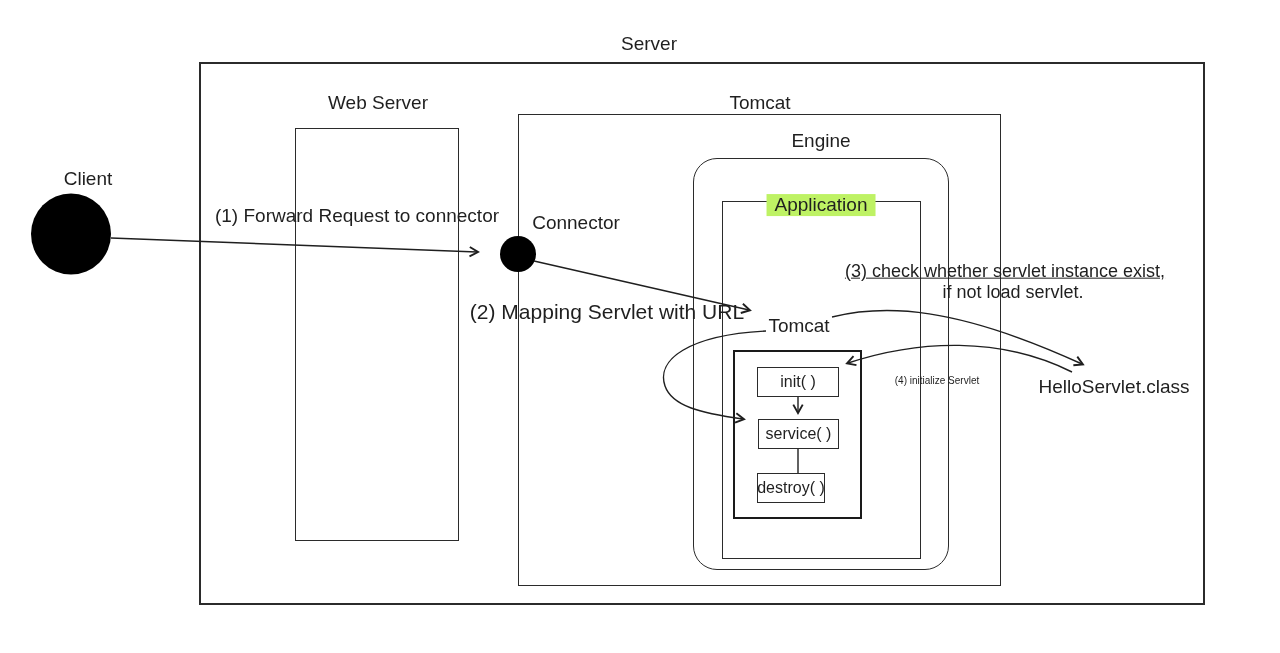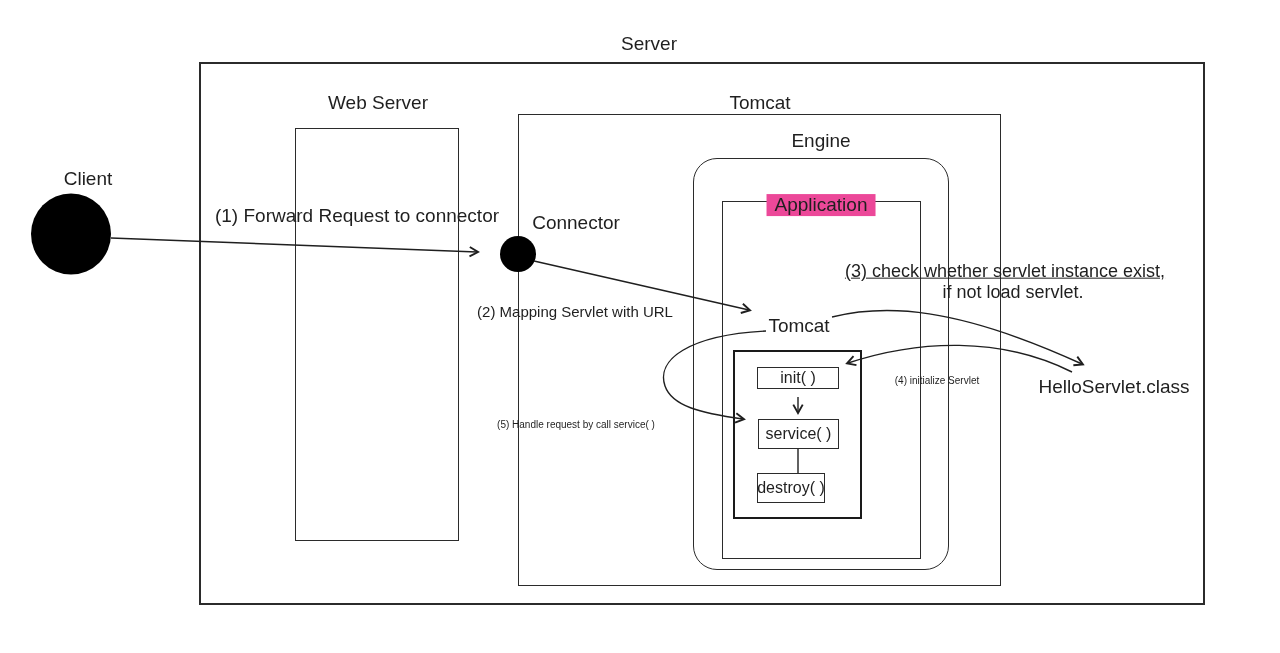--- a/index.html
+++ b/index.html
@@ -22,39 +22,39 @@
   .tomcat-box      { left: 518px; top: 114px; width: 483px;  height: 472px; border: 1.5px solid #2b2b2b; }
   .engine-box      { left: 693px; top: 158px; width: 256px;  height: 412px; border: 1.5px solid #2b2b2b; border-radius: 24px; }
   .application-box { left: 722px; top: 201px; width: 199px;  height: 358px; border: 1.5px solid #2b2b2b; }
   .servlet-box     { left: 733px; top: 350px; width: 129px;  height: 169px; border: 2.5px solid #1a1a1a; }
   .method-box {
     position: absolute; box-sizing: border-box;
     border: 1.5px solid #2b2b2b; background: #ffffff;
     display: flex; align-items: center; justify-content: center;
     font-size: 16px; white-space: nowrap;
   }
-  .init-box    { left: 757px; top: 367px; width: 82px; height: 22px; }
+  .init-box    { left: 757px; top: 367px; width: 82px; height: 30px; }
   .service-box { left: 758px; top: 419px; width: 81px; height: 30px; }
   .destroy-box { left: 757px; top: 473px; width: 68px; height: 30px; }
 
   
   .lbl {
     position: absolute; white-space: nowrap;
     transform: translate(-50%, -50%);
     font-size: 19px; line-height: 1.15;
     z-index: 5;
   }
-  .lbl.small { font-size: 15px; }
+  .lbl.small { font-size: 21px; margin-left: 32px; }
   .lbl.tiny  { font-size: 10px; }
   .lbl.step3 { font-size: 18px; }
   .server-label      { left: 649px;  top: 44px;  }
   .web-server-label  { left: 378px;  top: 103px; }
   .tomcat-label      { left: 760px;  top: 103px; }
   .engine-label      { left: 821px;  top: 141px; }
-  .application-label { left: 821px;  top: 205px; background: #ec4899; padding: 0 8px; }
+  .application-label { left: 821px;  top: 205px; background: #bef264; padding: 0 8px; }
   .client-label      { left: 88px;   top: 179px; }
   .connector-label   { left: 576px;  top: 223px; }
   .servlet-label     { left: 799px;  top: 326px; background: #ffffff; padding: 0 2px; }
   .hello-label       { left: 1114px; top: 387px; }
   .step1-label { left: 357px;  top: 216px; }
   .step2-label { left: 575px;  top: 312px; }
   .step3-line1 { left: 1005px; top: 271px; text-decoration: underline; }
   .step3-line2 { left: 1013px; top: 292px; }
   .step4-label { left: 937px;  top: 381px; }
   .step5-label { left: 576px;  top: 425px; }
@@ -116,15 +116,14 @@
   <div class="lbl client-label">Client</div>
   <div class="lbl connector-label">Connector</div>
   <div class="lbl servlet-label">Tomcat</div>
   <div class="lbl hello-label">HelloServlet.class</div>
 
   <div class="lbl step1-label">(1) Forward Request to connector</div>
   <div class="lbl small step2-label">(2) Mapping Servlet with URL</div>
   <div class="lbl step3 step3-line1">(3) check  whether servlet instance exist,</div>
   <div class="lbl step3 step3-line2">if not load servlet.</div>
   <div class="lbl tiny step4-label">(4) initialize Servlet</div>
-  <div class="lbl tiny step5-label">(5) Handle request by call service( )</div>
 
 </div>
 
 </body></html>

